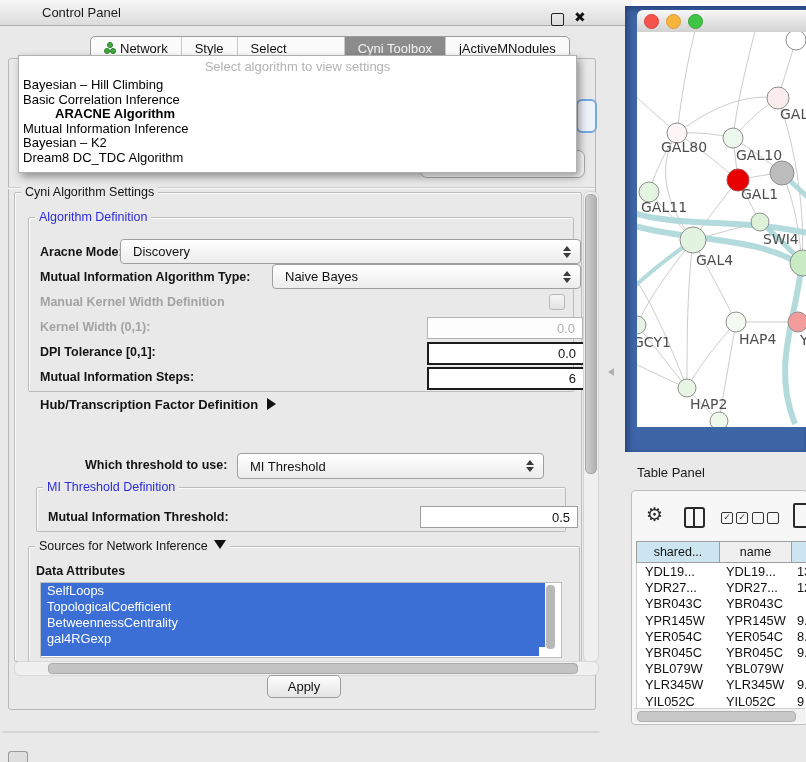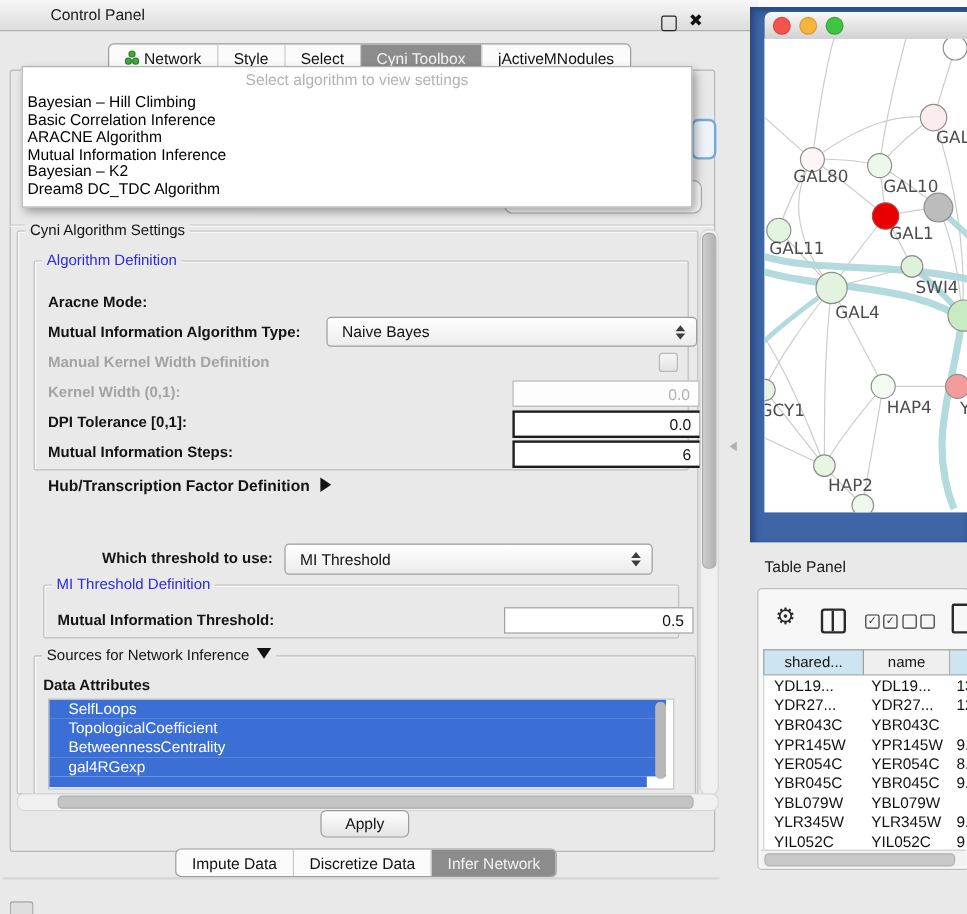--- a/index.html
+++ b/index.html
@@ -10,60 +10,60 @@
   
   #cp-titlebar{left:0;top:6;width:600px;height:25px;
     background:linear-gradient(#f7f7f7,#dcdcdc);border-bottom:1px solid #aeaeae;
     display:flex;align-items:center;padding-left:32px;}
   #cp-title{margin-left:10px;font-size:13px;color:#1a1a1a;}
   #cp-float{left:551px;top:13px;width:11px;height:11px;border:1.5px solid #222;border-radius:2px;}
   #cp-close{left:574px;top:9px;font-size:14px;font-weight:bold;color:#111;}
   .segbar{display:flex;background:#fbfbfb;border:1px solid #9b9b9b;border-radius:5px;overflow:hidden;height:22px;}
   .segbar .seg{display:flex;align-items:center;padding:0 13px;font-size:13px;color:#111;border-left:1px solid #c9c9c9;white-space:nowrap;}
   .segbar .seg:first-child{border-left:none;}
-  .segbar .seg.sel{background:#8c8c8c;color:#f3f3f3;}
+  .segbar .seg.sel{background:#8c8c8c;color:#f3f3f3;margin-left:44px;}
   #tabbar{left:90px;top:36px;}
   #bottom-tabs{left:146px;top:707px;}
   .neticon{width:11px;height:12px;margin-right:5px;position:relative;display:inline-block;}
   .neticon i{position:absolute;width:4px;height:4px;border-radius:50%;background:#3fae3f;border:1px solid #2c7d2c;}
   .neticon i:nth-child(1){left:3px;top:0;}
   .neticon i:nth-child(2){left:0;top:6px;}
   .neticon i:nth-child(3){left:6px;top:6px;}
   #tab-frame{left:8px;top:58px;width:586px;height:650px;border:1px solid #b7b7b7;border-radius:3px;}
   #etch-line{left:8px;top:187px;width:587px;height:1px;background:#cdcdcd;box-shadow:0 1px 0 #f8f8f8;}
   
   #focus-spinner{left:576px;top:99px;width:17px;height:30px;border:2px solid #74a9e0;border-radius:6px;background:#eef3fa;}
   #hidden-combo{left:420px;top:150px;width:163px;height:26px;border:1px solid #ababab;border-radius:7px;background:#fcfcfc;}
   
   #dd-overlay{left:18px;top:55px;width:557px;height:116px;background:#fff;border:1px solid #b0b0b0;
     box-shadow:3px 4px 8px rgba(0,0,0,.38);z-index:30;}
   #dd-placeholder{text-align:center;color:#b3b3b3;font-size:13px;padding-top:3px;height:19px;}
   .dd-item{font-size:13px;line-height:14.6px;padding-left:4px;color:#000;white-space:nowrap;}
-  .dd-item.bold{font-weight:normal;}
+  .dd-item.bold{font-weight:bold;margin-left:32px;}
   
   .group{border:1px solid #bdbdbd;border-radius:2px;box-shadow:inset 1px 1px 0 rgba(255,255,255,.85);}
   .legend{position:absolute;top:-8px;left:6px;background:#e9e9e9;padding:0 4px;font-size:12.5px;white-space:nowrap;}
   .legend.blue{color:#2b2bdd;}
   .legend.green{color:#2ecc2e;}
   .lbl{font-weight:bold;font-size:12.5px;color:#141414;white-space:nowrap;}
   .lbl.dis{color:#a3a3a3;}
   .combo{background:linear-gradient(#ffffff,#ececec);border:1px solid #9f9f9f;border-radius:4px;
     display:flex;align-items:center;font-size:13px;color:#111;padding-left:12px;}
   .combo .arrows{position:absolute;right:9px;top:50%;transform:translateY(-50%);display:flex;flex-direction:column;gap:2px;}
   .combo .arrows b{width:0;height:0;border-left:4px solid transparent;border-right:4px solid transparent;}
   .combo .arrows b.up{border-bottom:5px solid #3c3c3c;}
   .combo .arrows b.dn{border-top:5px solid #3c3c3c;}
   .tinput{background:#fff;border:1px solid #9f9f9f;font-size:13px;display:flex;align-items:center;justify-content:flex-end;padding:0 7px;color:#111;}
   .tinput.strong{border:2px solid #1c1c1c;}
   .tinput.dis{border:1px solid #b3b3b3;background:#fdfdfd;color:#b0b0b0;}
   .checkbox{width:14px;height:14px;border:1px solid #b8b8b8;border-radius:3px;background:linear-gradient(#f6f6f6,#e3e3e3);}
   .tri-right{display:inline-block;width:0;height:0;border-left:9px solid #111;border-top:6px solid transparent;border-bottom:6px solid transparent;margin-left:9px;vertical-align:-1px;}
   .tri-down{display:inline-block;width:0;height:0;border-top:9px solid #111;border-left:6px solid transparent;border-right:6px solid transparent;margin-left:6px;vertical-align:1px;}
   #attr-listbox{left:40px;top:582px;width:520px;height:74px;background:#fff;border:1px solid #bfbfbf;overflow:hidden;}
-  .attr-item{height:16px;line-height:16px;background:#3b6fd6;color:#fff;font-size:12.8px;padding-left:16px;width:498px;}
+  .attr-item{height:16px;line-height:16px;background:#3b6fd6;color:#fff;font-size:12.8px;padding-left:6px;width:498px;}
   .attr-partial{height:9px;background:#3b6fd6;width:498px;}
   #attr-scroll{left:546px;top:585px;width:9px;height:64px;background:#b8b8b8;border-radius:4px;z-index:5;}
   
   #vscroll-track{left:583px;top:191px;width:14px;height:470px;background:#f0f0f0;border:1px solid #d5d5d5;border-radius:7px;}
   #vscroll-thumb{left:585px;top:194px;width:10px;height:278px;background:linear-gradient(90deg,#cccccc,#b2b2b2);border-radius:5px;border:1px solid #a8a8a8;}
   #hscroll-track{left:14px;top:661px;width:583px;height:13px;background:#f0f0f0;border:1px solid #d8d8d8;border-radius:6px;}
   #hscroll-thumb{left:48px;top:663px;width:528px;height:9px;background:#c4c4c4;border-radius:4px;border:1px solid #ababab;}
   #apply-btn{left:267px;top:675px;width:72px;height:21px;background:linear-gradient(#fefefe,#e4e4e4);
     border:1px solid #9c9c9c;border-radius:5px;display:flex;align-items:center;justify-content:center;font-size:13px;color:#111;}
   #cp-bottom-edge{left:2px;top:731px;width:598px;height:2px;background:#d6d6d6;border-radius:0 0 4px 4px;}
@@ -155,20 +155,27 @@
   </div>
 
   <div class="abs group" style="left:14px;top:192px;width:566px;height:468px;">
     <span class="legend">Cyni Algorithm Settings</span>
   </div>
 
   <div class="abs group" style="left:28px;top:217px;width:544px;height:173px;">
     <span class="legend blue">Algorithm Definition</span>
   </div>
   <span class="abs lbl" style="left:40px;top:245px;">Aracne Mode:</span>
+  <div class="abs combo" style="left:120px;top:239px;width:447px;height:23px;">
+    <span>Discovery</span>
+    <span class="arrows">
+        <b class="up"></b>
+        <b class="dn"></b>
+      </span>
+  </div>
   <span class="abs lbl" style="left:40px;top:270px;">Mutual Information Algorithm Type:</span>
   <div class="abs combo" style="left:272px;top:264px;width:295px;height:23px;">
     <span>Naive Bayes</span>
     <span class="arrows">
         <b class="up"></b>
         <b class="dn"></b>
       </span>
   </div>
   <span class="abs lbl dis" style="left:40px;top:295px;">Manual Kernel Width Definition</span>
   <div class="abs checkbox" style="left:549px;top:294px;"></div>
@@ -207,31 +214,20 @@
       <div class="attr-partial"></div>
     </div>
   <div class="abs" id="attr-scroll"></div>
 
   <div class="abs" id="vscroll-track"></div>
   <div class="abs" id="vscroll-thumb"></div>
   <div class="abs" id="hscroll-track"></div>
   <div class="abs" id="hscroll-thumb"></div>
 
   <div class="abs" id="apply-btn">Apply</div>
-  <div class="abs segbar" id="bottom-tabs">
-      <span class="seg">
-        <span>Impute Data</span>
-      </span>
-      <span class="seg">
-        <span>Discretize Data</span>
-      </span>
-      <span class="seg sel">
-        <span>Infer Network</span>
-      </span>
-    </div>
   <div class="abs" id="cp-bottom-edge"></div>
   <div class="abs" id="split-handle"></div>
 
   <div class="abs" id="desktop"></div>
   <div class="abs" id="net-window">
     <div class="abs" id="net-titlebar">
       <span class="light" id="light-close" style="background: rgb(245, 84, 77); border: 1px solid rgb(216, 68, 62);"></span>
       <span class="light" id="light-min" style="background: rgb(246, 180, 61); border: 1px solid rgb(214, 156, 53);"></span>
       <span class="light" id="light-zoom" style="background: rgb(62, 197, 68); border: 1px solid rgb(54, 164, 55);"></span>
     </div>

